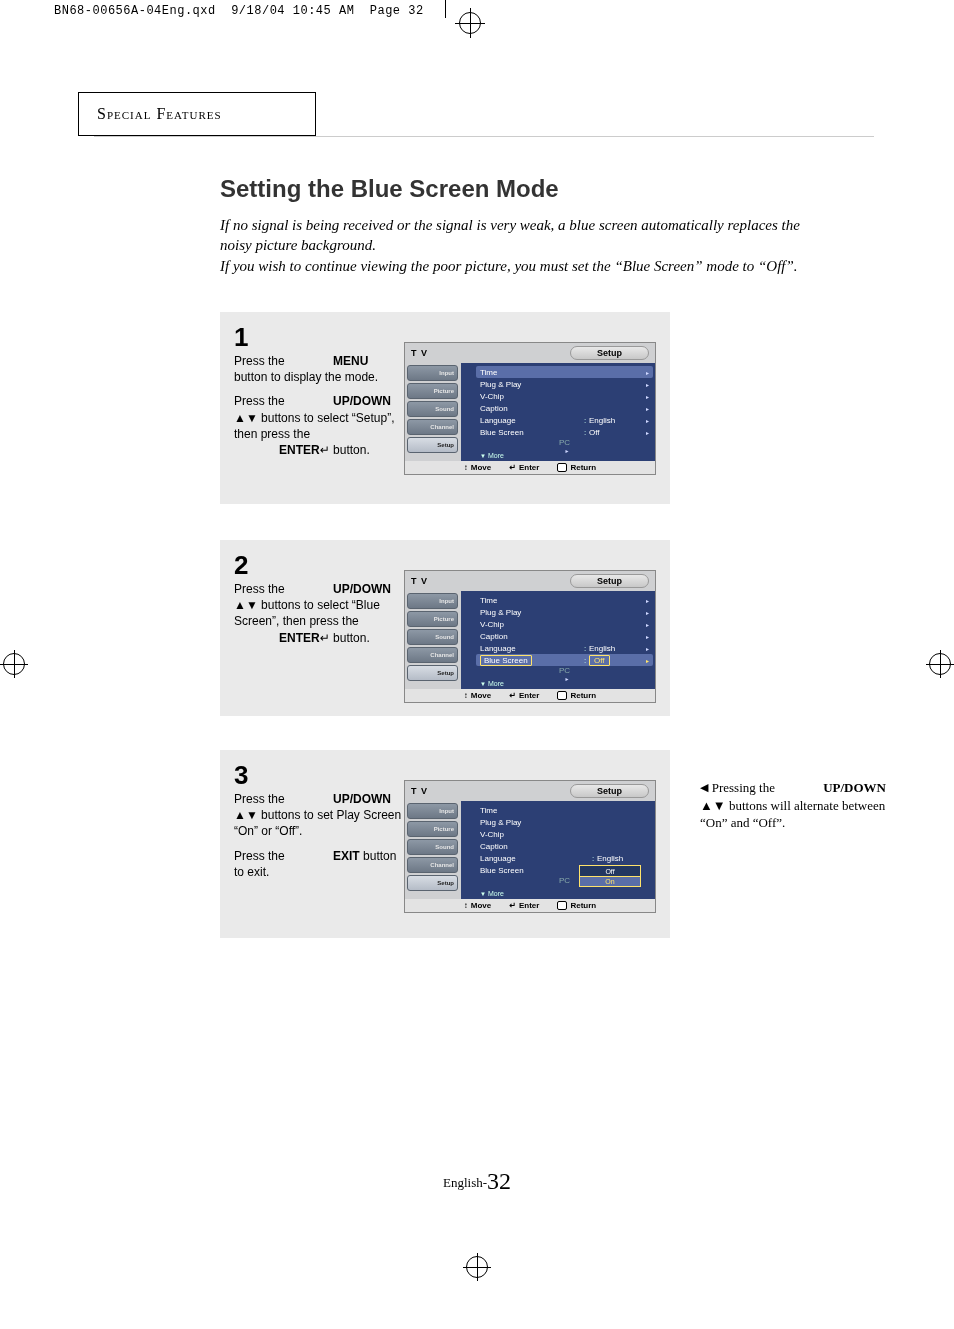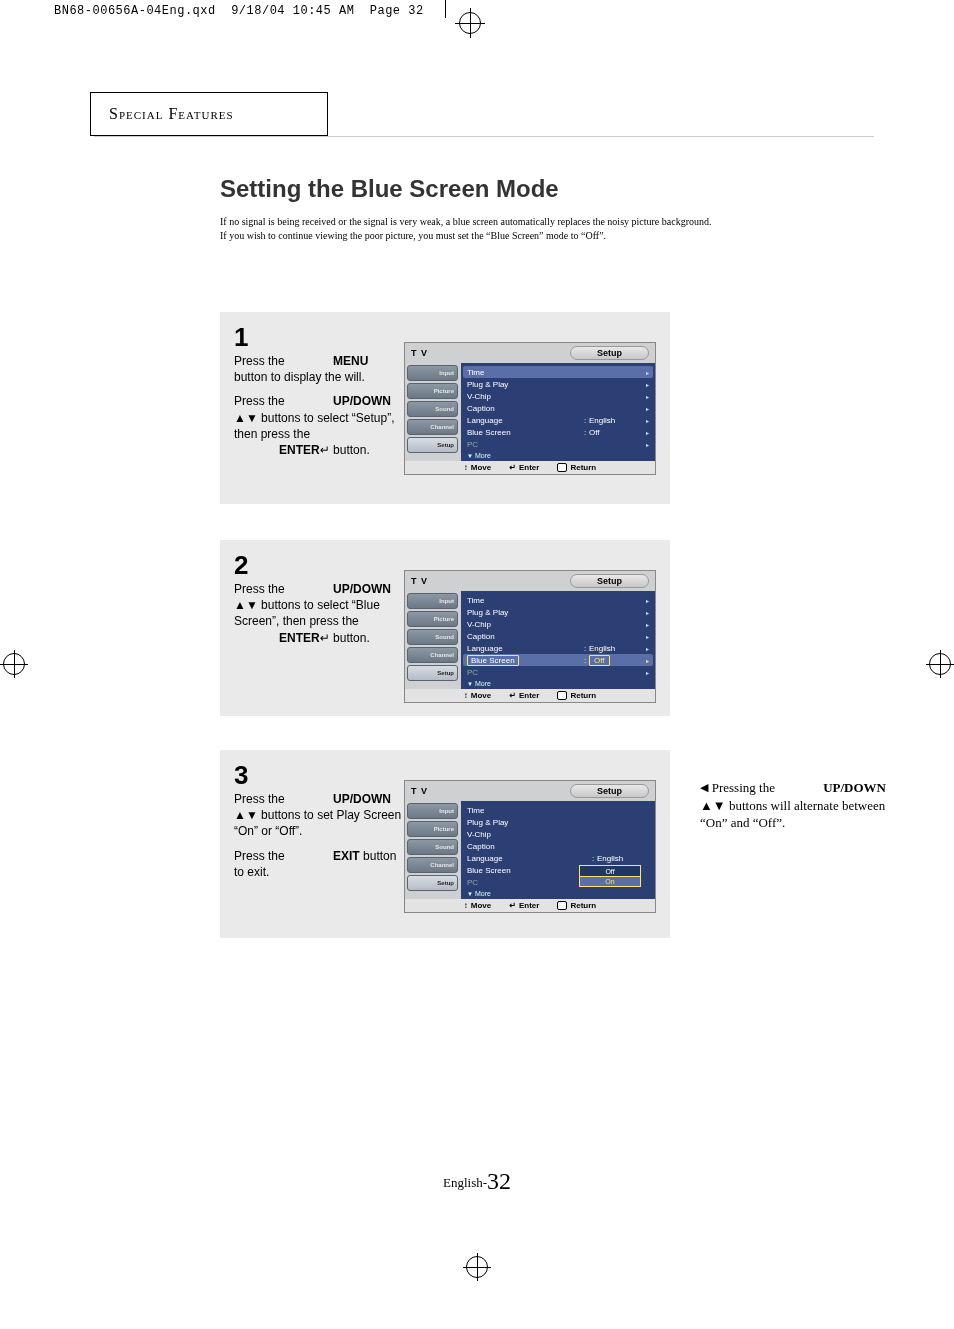--- a/index.html
+++ b/index.html
@@ -8,27 +8,27 @@
 
   
   .hdr-line { position: absolute; top: 4px; left: 54px; font-family: "Courier New", monospace; font-size: 12px; color: #000; letter-spacing: .5px; white-space: pre; }
   .hdr-sep { position: absolute; top: 0; left: 445px; width: 1px; height: 18px; background: #000; }
   .hdr-tick { position: absolute; top: 8px; left: 455px; width: 30px; height: 30px; }
   .hdr-tick::before { content: ""; position: absolute; left: 50%; top: 0; width: 1px; height: 30px; background: #000; }
   .hdr-tick::after  { content: ""; position: absolute; top: 50%; left: 0; width: 30px; height: 1px; background: #000; }
   .hdr-tick .arc { position: absolute; left: 4px; top: 4px; width: 22px; height: 22px; border: 1px solid #000; border-radius: 50%; }
 
   
-  .section-box { position: absolute; top: 92px; left: 90px; width: 238px; height: 44px; border: 1px solid #000; display: flex; align-items: center; padding-left: 18px; }
+  .section-box { position: absolute; top: 92px; left: 78px; width: 238px; height: 44px; border: 1px solid #000; display: flex; align-items: center; padding-left: 18px; }
   .section-box span { font-variant: small-caps; letter-spacing: 1px; font-size: 16px; }
   .section-rule { position: absolute; top: 136px; left: 94px; right: 80px; border-top: 1px solid #ccc; }
 
   
   .page-title { position: absolute; top: 175px; left: 220px; font-family: Arial, Helvetica, sans-serif; font-weight: 700; font-size: 24px; color: #333; }
-  .intro { position: absolute; top: 215px; left: 220px; width: 600px; font-size: 10px; line-height: 1.35; }
+  .intro { position: absolute; top: 215px; left: 220px; width: 600px; font-size: 15px; line-height: 1.35; font-style: italic; }
 
   
   .step { position: absolute; left: 220px; width: 450px; background: #eaeaea; padding: 10px 14px 14px; }
   .step .num { font-family: Arial, Helvetica, sans-serif; font-weight: 700; font-size: 26px; color: #000; }
   .step .body { width: 170px; font-family: Arial, Helvetica, sans-serif; font-size: 12px; line-height: 1.35; color: #000; }
   .step .body p { margin-bottom: 8px; }
   .step .tv-wrap { position: absolute; right: 14px; top: 30px; }
 
   #step1 { top: 312px; height: 192px; }
   #step2 { top: 540px; height: 176px; }
@@ -56,31 +56,31 @@
 
   
   .tv { width: 252px; border: 1px solid #888; background: #cfd0d2; font-family: Arial, Helvetica, sans-serif; font-size: 8px; color: #fff; }
   .tv-top { display: flex; align-items: center; justify-content: space-between; padding: 3px 6px; color: #000; font-weight: 700; font-size: 9px; }
   .tv-top .label-tv { letter-spacing: 1px; }
   .tv-top .label-setup { background: linear-gradient(#e8e8e8,#c8c8c8); border: 1px solid #999; border-radius: 9px; padding: 1px 26px; color: #000; font-weight: 700; }
   .tv-body { display: flex; }
   .tv-tabs { width: 56px; display: flex; flex-direction: column; gap: 2px; padding: 2px 3px 2px 2px; }
   .tab { height: 16px; border-radius: 3px; display: flex; align-items: center; justify-content: flex-end; padding-right: 3px; font-size: 6px; font-weight: 700; color: #e6e6e6; background: linear-gradient(#8d98a5,#6d7886); border: 1px solid #5a6470; }
   .tab.sel { background: linear-gradient(#d8dde4,#b5bcc7); color: #222; }
-  .tv-menu { flex: 1; background: #2c3f74; padding: 3px 6px 2px 6px; position: relative; }
+  .tv-menu { flex: 1; background: #2c3f74; padding: 3px 6px 2px 19px; position: relative; }
   .row { display: flex; align-items: center; height: 12px; }
   .row .name { flex: 1; white-space: nowrap; }
   .row .sep  { width: 8px; text-align: center; color: #cfe; }
   .row .val  { width: 52px; white-space: nowrap; }
   .row .arr  { width: 8px; text-align: right; color: #cfd7ff; font-size: 6px; }
   .row.hl { background: #5a6ea8; margin: 0 -4px; padding: 0 4px; border-radius: 2px; }
   .row.hl-yellow .val, .row.hl-yellow .arr { color: #ffe36b; }
   .row.hl-yellow .val-box { display: inline-block; border: 1px solid #ffe36b; padding: 0 4px; border-radius: 1px; color: #ffe36b; }
   .row .name-box { display: inline-block; border: 1px solid #ffe36b; padding: 0 3px; border-radius: 1px; }
-  .row.dim { color: #8aa; }
+  .row.dim { color: #8aa; flex-direction: column; }
   .more { margin-top: 2px; color: #cfe; font-size: 7px; }
   .more .dn { font-size: 6px; }
   .tv-bottom { background: #e3e3e3; color: #000; display: flex; align-items: center; justify-content: center; gap: 18px; padding: 2px 0; font-size: 8px; font-weight: 700; }
   .tv-bottom .grp { display: inline-flex; align-items: center; gap: 3px; }
   .ic { display: inline-block; width: 10px; height: 9px; border: 1px solid #000; border-radius: 2px; position: relative; background: #fff; }
 
   
   .dropdown { position: absolute; left: 118px; top: 64px; width: 62px; background: #223660; border: 1px solid #ffe36b; }
   .dropdown .opt { height: 11px; display: flex; align-items: center; justify-content: center; font-size: 7px; color: #fff; }
   .dropdown .opt.sel { background: #5a6ea8; border: 1px solid #ffe36b; margin: -1px; color: #ffe36b; }
@@ -104,21 +104,21 @@
 <div class="page-title">Setting the Blue Screen Mode</div>
 <div class="intro">
   <p>If no signal is being received or the signal is very weak, a blue screen automatically replaces the noisy picture background.</p>
   <p>If you wish to continue viewing the poor picture, you must set the “Blue Screen” mode to “Off”.</p>
 </div>
 
 <div id="step1" class="step">
   <div class="num">1</div>
   <div class="body">
     <p>
-      <span>Press the </span><b>MENU</b><span> button to display the will.</span>
+      <span>Press the </span><b>MENU</b><span> button to display the mode.</span>
     </p>
     <p>
       <span>Press the </span><b>UP/DOWN</b><span> ▲▼ buttons to select “Setup”, then press the </span><b>ENTER</b><span>↵ button.</span>
     </p>
   </div>
   <div class="tv-wrap">
     <div class="tv">
       <div class="tv-top">
         <span class="label-tv">T V</span>
         <span class="label-setup">Setup</span>

